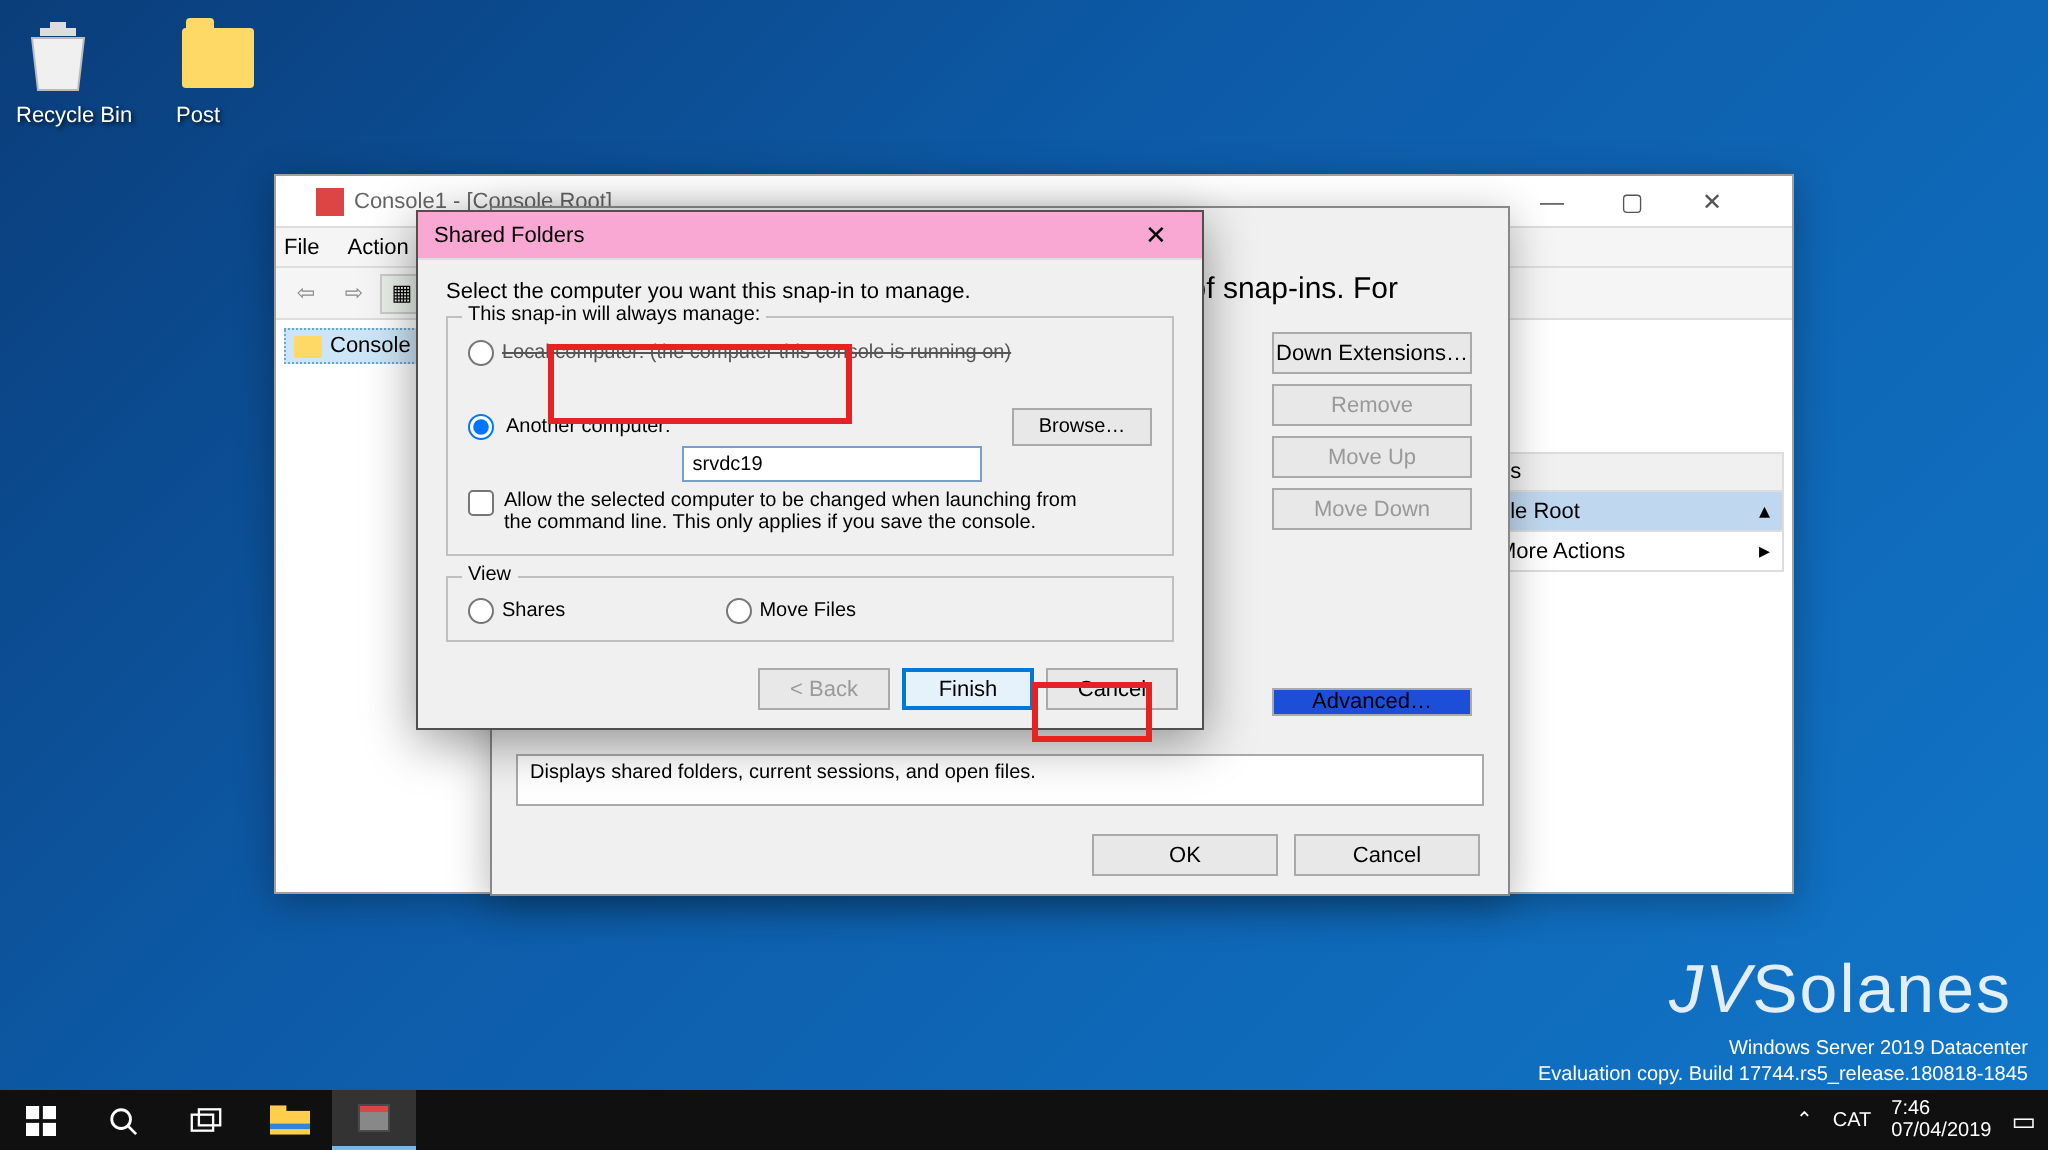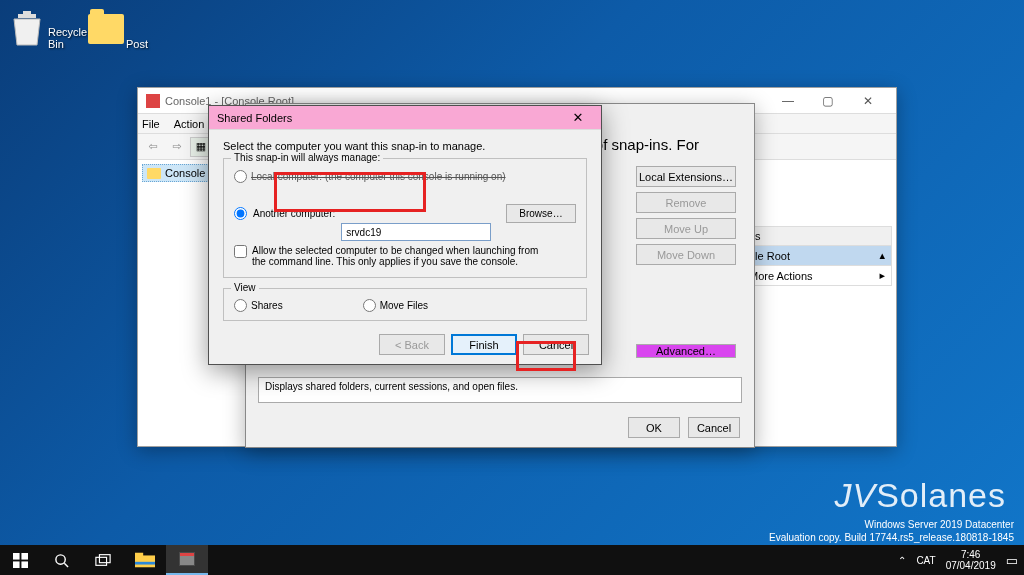--- a/index.html
+++ b/index.html
@@ -1,29 +1,29 @@
 <!DOCTYPE html>
 <html><head>
   <meta charset="utf-8">
   <style>
     * { margin: 0; padding: 0; box-sizing: border-box; font-family: 'Segoe UI', Tahoma, sans-serif; }
     body { width: 1024px; height: 575px; overflow: hidden; background: linear-gradient(135deg, #0a3d7a 0%, #0d5ba8 40%, #1176c9 100%); position: relative; }
     
     
     .desktop-icons { position: absolute; top: 8px; left: 8px; display: flex; gap: 20px; }
-    .desktop-icon { display: flex; flex-direction: row; align-items: flex-end; gap: 2px; width: 60px; }
+    .desktop-icon { display: flex; flex-direction: column; align-items: flex-start; gap: 2px; width: 60px; }
     .desktop-icon-img { width: 42px; height: 42px; display: flex; align-items: center; justify-content: center; }
     .desktop-icon-label { color: #fff; font-size: 11px; text-shadow: 1px 1px 2px rgba(0,0,0,0.8); }
     .recycle-svg { fill: #e8e8e8; }
     .post-folder { width: 36px; height: 30px; background: #ffd966; border-radius: 2px; position: relative; }
     .post-folder::before { content: ""; position: absolute; top: -5px; left: 2px; width: 14px; height: 6px; background: #ffd966; border-radius: 2px 2px 0 0; }
     
     
     .console-window { position: absolute; left: 137px; top: 87px; width: 760px; height: 360px; background: #fff; border: 1px solid #a0a0a0; box-shadow: 0 4px 18px rgba(0,0,0,0.3); }
-    .console-title { height: 26px; background: #fff; border-bottom: 1px solid #ddd; display: flex; align-items: center; padding: 0 8px; font-size: 11px; color: #666; }
+    .console-title { height: 26px; background: #fff; border-bottom: 1px solid #ddd; display: flex; align-items: center; padding: 0 20px; font-size: 11px; color: #666; }
     .console-title-icon { width: 14px; height: 14px; background: #d44; margin-right: 5px; }
     .console-title-text { flex: 1; }
     .console-title-btns { display: flex; }
     .console-title-btn { width: 40px; height: 24px; display: flex; align-items: center; justify-content: center; font-size: 12px; color: #555; }
     .console-menu { height: 20px; background: #f5f5f5; display: flex; align-items: center; padding: 0 4px; font-size: 11px; gap: 14px; border-bottom: 1px solid #ddd; }
     .console-toolbar { height: 26px; background: #f5f5f5; display: flex; align-items: center; padding: 0 4px; gap: 2px; border-bottom: 1px solid #ddd; }
     .toolbar-btn { width: 22px; height: 20px; border: 1px solid transparent; display: flex; align-items: center; justify-content: center; font-size: 11px; }
     .toolbar-btn.arrow { color: #888; }
     .console-body { display: flex; height: calc(100% - 72px); }
     .console-tree { width: 160px; border-right: 1px solid #ddd; padding: 4px; font-size: 11px; }
@@ -33,24 +33,24 @@
     .actions-header { background: #f0f0f0; padding: 3px 6px; border: 1px solid #ddd; font-weight: normal; }
     .actions-item { padding: 3px 6px; border: 1px solid #ddd; border-top: none; display: flex; justify-content: space-between; align-items: center; }
     .actions-item.first { background: #c0d8ef; }
     
     
     .addremove-dialog { position: absolute; left: 245px; top: 103px; width: 510px; height: 345px; background: #f0f0f0; border: 1px solid #888; box-shadow: 0 5px 20px rgba(0,0,0,0.3); }
     .snap-hint { position: absolute; right: 55px; top: 32px; font-size: 15px; }
     .addremove-btns-r { position: absolute; right: 18px; top: 62px; display: flex; flex-direction: column; gap: 5px; }
     .ar-btn { width: 100px; height: 21px; font-size: 11px; background: #e8e8e8; border: 1px solid #aaa; }
     .ar-btn:disabled { color: #999; }
-    .advanced-btn { position: absolute; right: 18px; top: 240px; width: 100px; height: 14px; font-size: 11px; background: #d946ef; border: 1px solid #aaa; }
+    .advanced-btn { position: absolute; right: 18px; top: 240px; width: 100px; height: 14px; font-size: 11px; background: #1d4ed8; border: 1px solid #aaa; }
     .addremove-desc { position: absolute; left: 12px; top: 273px; right: 12px; height: 26px; border: 1px solid #aaa; background: #fff; padding: 3px 6px; font-size: 10px; }
     .addremove-bottom { position: absolute; bottom: 9px; right: 14px; display: flex; gap: 8px; }
-    .addremove-bottom button { width: 52px; height: 21px; font-size: 11px; background: #e8e8e8; border: 1px solid #aaa; }
+    .addremove-bottom button { width: 93px; height: 21px; font-size: 11px; background: #e8e8e8; border: 1px solid #aaa; }
     
     
     .shared-dialog { position: absolute; left: 208px; top: 105px; width: 394px; height: 260px; background: #f0f0f0; border: 1px solid #505050; box-shadow: 0 6px 24px rgba(0,0,0,0.4); }
     .shared-title { height: 24px; background: #f9a8d4; display: flex; align-items: center; padding: 0 8px; font-size: 11px; border-bottom: 1px solid #ddd; }
     .shared-title-text { flex: 1; }
     .shared-close { width: 30px; height: 20px; display: flex; align-items: center; justify-content: center; font-size: 13px; }
     .shared-body { padding: 10px 14px; font-size: 11px; }
     .select-text { margin-bottom: 6px; }
     .group-box { border: 1px solid #c0c0c0; padding: 8px 10px 10px; margin-bottom: 10px; position: relative; }
     .group-label { position: absolute; top: -7px; left: 7px; background: #f0f0f0; padding: 0 3px; font-size: 10px; }
@@ -73,21 +73,21 @@
     .watermark { position: absolute; right: 18px; bottom: 60px; color: rgba(255,255,255,0.88); font-family: Georgia, serif; font-size: 34px; font-style: italic; letter-spacing: 1px; }
     .build-info { position: absolute; right: 10px; bottom: 31px; color: #fff; font-size: 10px; text-align: right; line-height: 1.3; }
     
     
     .taskbar { position: absolute; bottom: 0; left: 0; right: 0; height: 30px; background: #101010; display: flex; align-items: center; }
     .task-left { display: flex; align-items: center; height: 100%; }
     .task-item { width: 42px; height: 30px; display: flex; align-items: center; justify-content: center; color: #fff; font-size: 14px; }
     .task-item.start { width: 40px; }
     .task-item.active { background: #333; border-bottom: 2px solid #76b9ed; }
     .task-right { margin-left: auto; display: flex; align-items: center; color: #fff; font-size: 10px; padding-right: 6px; gap: 10px; }
-    .task-time { text-align: center; line-height: 1.1; }
+    .task-time { text-align: left; line-height: 1.1; }
     .task-chevron { font-size: 10px; }
   </style>
 </head>
 <body>
 
 <div class="desktop-icons">
   <div class="desktop-icon">
     <div class="desktop-icon-img">
       <svg width="38" height="40" viewBox="0 0 38 40" class="recycle-svg">
           <path d="M6 10 h26 l-3 26 h-20 z" fill="#f0f0f0" stroke="#bbb"></path>
@@ -147,21 +147,21 @@
     <div class="actions-item">
       <span>More Actions</span>
         <span>▸</span>
     </div>
   </div>
 </div>
 
 <div class="addremove-dialog">
   <div class="snap-hint">t of snap-ins. For</div>
   <div class="addremove-btns-r">
-    <button class="ar-btn">Local Extensions…</button>
+    <button class="ar-btn">Down Extensions…</button>
     <button class="ar-btn" disabled="">Remove</button>
     <button class="ar-btn" disabled="">Move Up</button>
     <button class="ar-btn" disabled="">Move Down</button>
   </div>
   <button class="advanced-btn">Advanced…</button>
   <div class="addremove-desc">Displays shared folders, current sessions, and open files.</div>
   <div class="addremove-bottom">
     <button>OK</button>
     <button>Cancel</button>
   </div>

